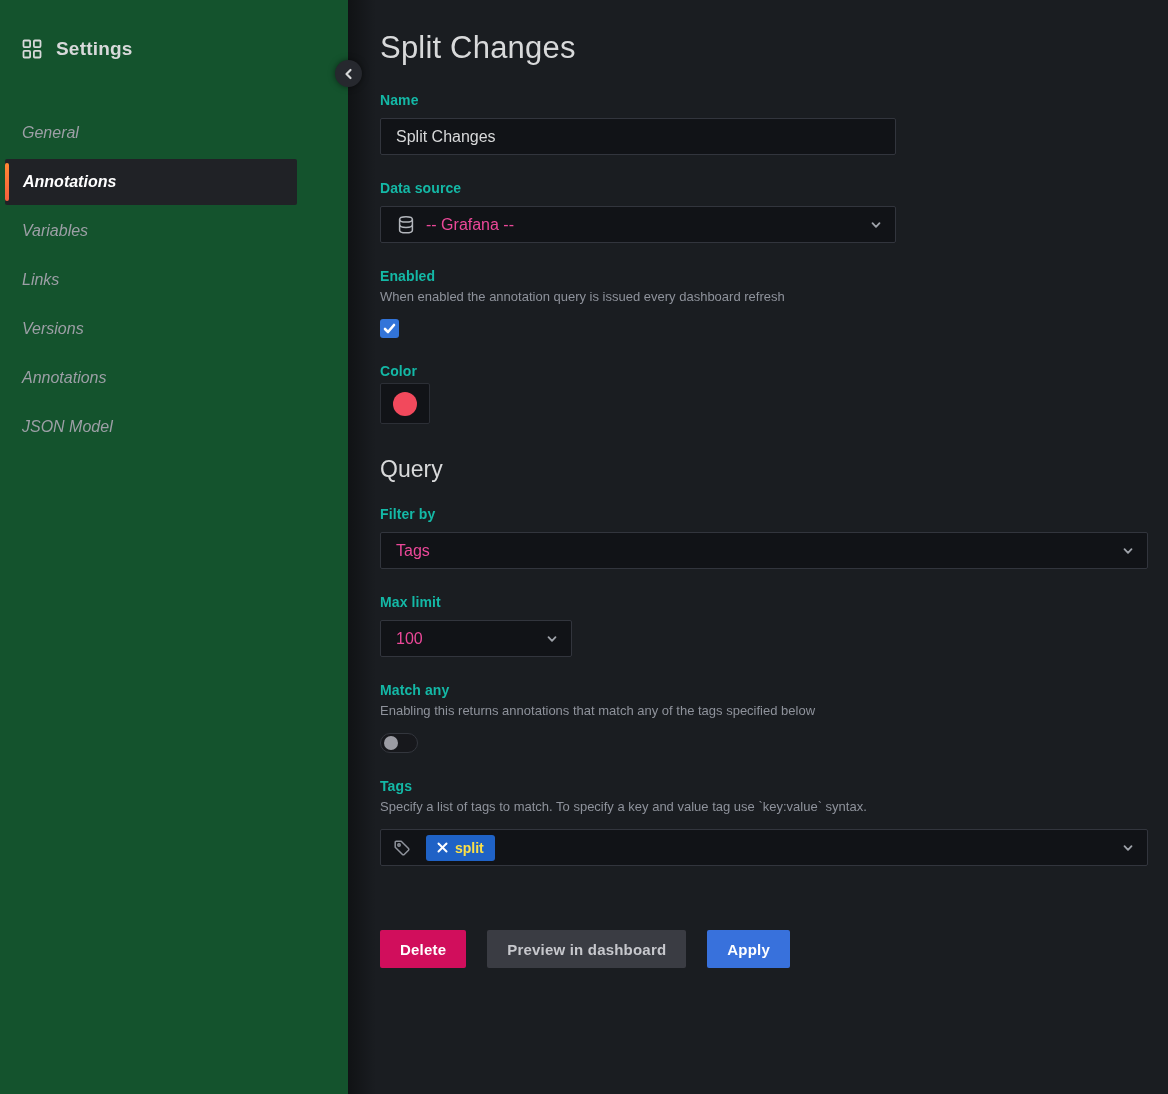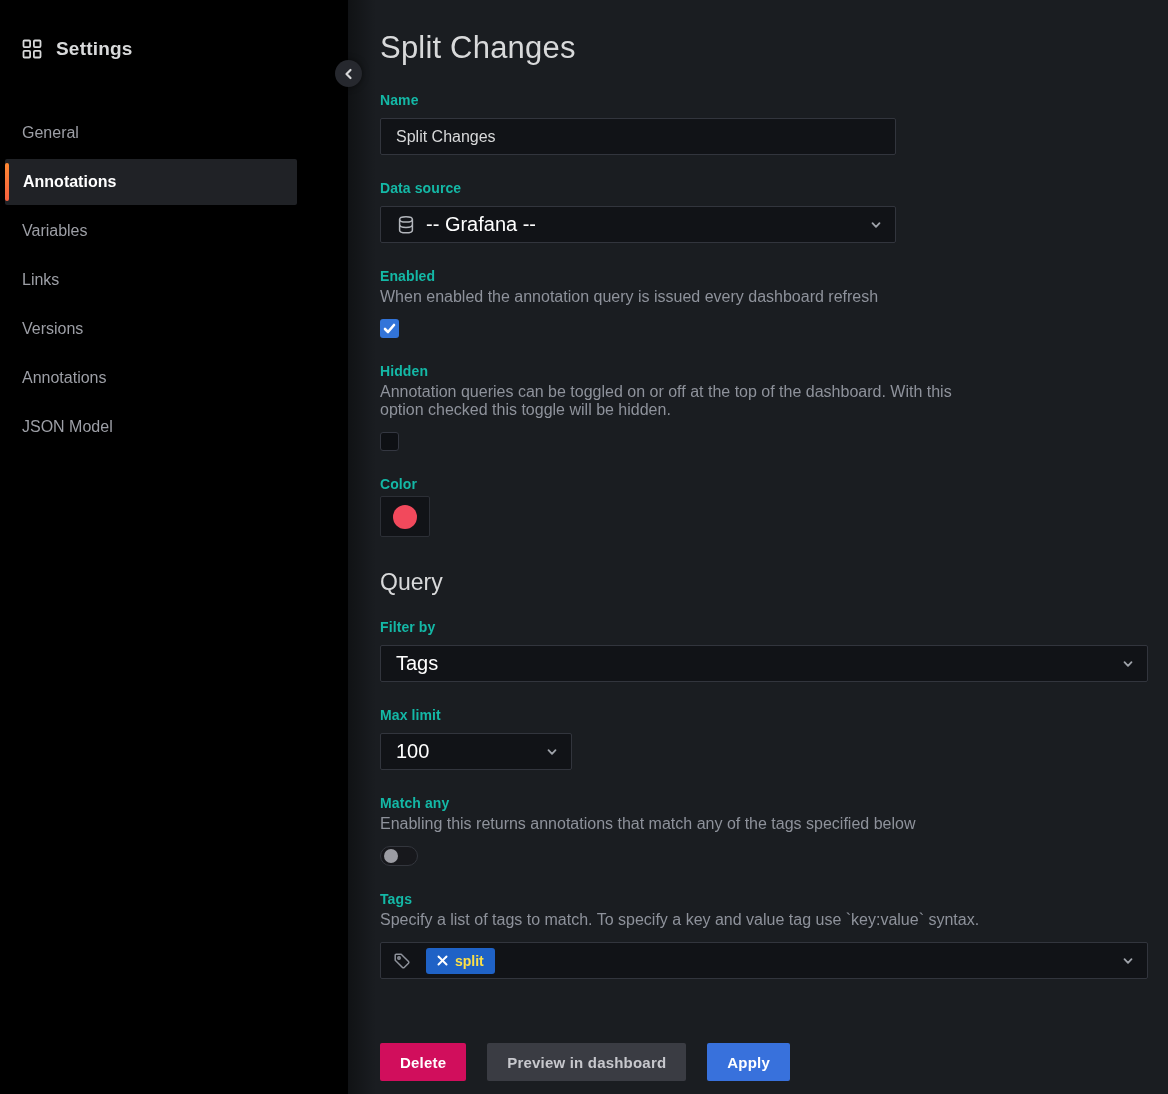--- a/index.html
+++ b/index.html
@@ -1,27 +1,27 @@
 <!DOCTYPE html>
 <html><head>
 <meta charset="utf-8">
 <style>
   * { margin:0; padding:0; box-sizing:border-box; }
   html,body { background:#0e0f12; }
   body { font-family:"Liberation Sans", sans-serif; }
   .app { position:relative; width:1168px; height:1094px; overflow:hidden; background:#1a1d21; }
 
   
-  .sidebar { position:absolute; left:0; top:0; bottom:0; width:348px; background:#000000; z-index:2; }
+  .sidebar { position:absolute; left:0; top:0; bottom:0; width:348px; background:#14532d; z-index:2; }
   .sidebar-header { display:flex; align-items:center; gap:14px; padding:38px 22px 0 22px; }
   .sidebar-title { font-size:19px; font-weight:700; color:#d8d9da; letter-spacing:.2px; }
   .apps-icon { width:20px; height:20px; color:#d8d9da; flex:0 0 auto; }
   .nav { margin-top:48px; }
   .nav-item { height:49px; display:flex; align-items:center; padding:0 22px; font-size:16px;
-              color:#9d9fa6; cursor:pointer; }
+              color:#9d9fa6; cursor:pointer;font-style:italic; }
   .nav-item.active { position:relative; height:46px; margin:2px 51px 1px 5px; padding-left:18px;
                      background:#202226; border-radius:2px; color:#ffffff; font-weight:600; }
   .nav-item.active::before { content:""; position:absolute; left:0; top:4px; bottom:4px; width:4px;
                      border-radius:2px; background:linear-gradient(180deg,#ff8833,#f55f3e); }
 
   
   .collapse-btn { position:absolute; left:335px; top:60px; width:27px; height:27px; border-radius:50%;
                   background:#26282e; z-index:5; display:flex; align-items:center; justify-content:center;
                   cursor:pointer; box-shadow:0 0 6px rgba(0,0,0,.5); }
   .collapse-btn svg { width:12px; height:12px; color:#d8d9da; }
@@ -29,33 +29,33 @@
   
   .main { position:absolute; left:348px; top:0; right:0; bottom:0; background:#1a1d21;
           padding:28px 20px 0 32px; }
   .main::before { content:""; position:absolute; left:0; top:0; bottom:0; width:28px;
           background:linear-gradient(90deg, rgba(0,0,0,.38), rgba(0,0,0,0)); pointer-events:none; }
   .page-title { font-size:31px; font-weight:500; color:#d8d9da; margin:2px 0 26px; letter-spacing:.2px; }
 
   .field { margin-bottom:25px; }
   .field-label { font-size:14px; font-weight:700; color:#14b8a6; margin-bottom:10px; letter-spacing:.1px; }
   .field-label.tight { margin-bottom:4px; }
-  .field-desc { font-size:16px; color:#8e929b; line-height:18px; margin-bottom:13px; }
+  .field-desc { font-size:13px; color:#8e929b; line-height:18px; margin-bottom:13px; }
   .field-desc.wrap { max-width:585px; }
 
   .w-narrow { width:516px; }
   .w-full { width:768px; }
   .w-small { width:192px; }
 
   .text-input, .select { height:37px; background:#111317; border:1px solid #32353d; border-radius:2px;
           color:#d8d9da; font-size:16px; font-family:"Liberation Sans", sans-serif; }
   .text-input { padding:0 15px; width:516px; display:block; outline:none; }
   .select { display:flex; align-items:center; padding:0 12px 0 15px; position:relative; cursor:pointer; }
   .select .chev { margin-left:auto; width:14px; height:14px; color:#9fa3aa; flex:0 0 auto; }
-  .select-value { font-size:20px; color:#ffffff; }
+  .select-value { font-size:16px; color:#ec4899; }
   .db-icon { width:20px; height:20px; color:#b3b6bc; margin-right:10px; flex:0 0 auto; }
 
   .checkbox { width:19px; height:19px; border-radius:3px; cursor:pointer;
               display:flex; align-items:center; justify-content:center; }
   .checkbox.checked { background:#3274d9; }
   .checkbox.checked svg { width:13px; height:13px; color:#fff; }
   .checkbox.unchecked { background:#0e1014; border:1px solid #343741; }
 
   .color-swatch { width:50px; height:41px; background:#111317; border:1px solid #2c2f36; border-radius:2px;
               display:flex; align-items:center; justify-content:center; cursor:pointer; }
@@ -139,25 +139,20 @@
     <div class="field">
       <div class="field-label tight">Enabled</div>
       <div class="field-desc">When enabled the annotation query is issued every dashboard refresh</div>
       <div class="checkbox checked">
         <svg viewBox="0 0 13 13" fill="none" stroke="currentColor" stroke-width="2.6" stroke-linecap="round" stroke-linejoin="round">
           <polyline points="2,7 5,10 11,3"></polyline>
         </svg>
       </div>
     </div>
 
-    <div class="field">
-      <div class="field-label tight">Hidden</div>
-      <div class="field-desc wrap">Annotation queries can be toggled on or off at the top of the dashboard. With this option checked this toggle will be hidden.</div>
-      <div class="checkbox unchecked"></div>
-    </div>
 
     <div class="field">
       <div class="field-label tight">Color</div>
       <div class="color-swatch">
         <div class="color-dot"></div>
       </div>
     </div>
 
     <h2 class="section-heading">Query</h2>
 

